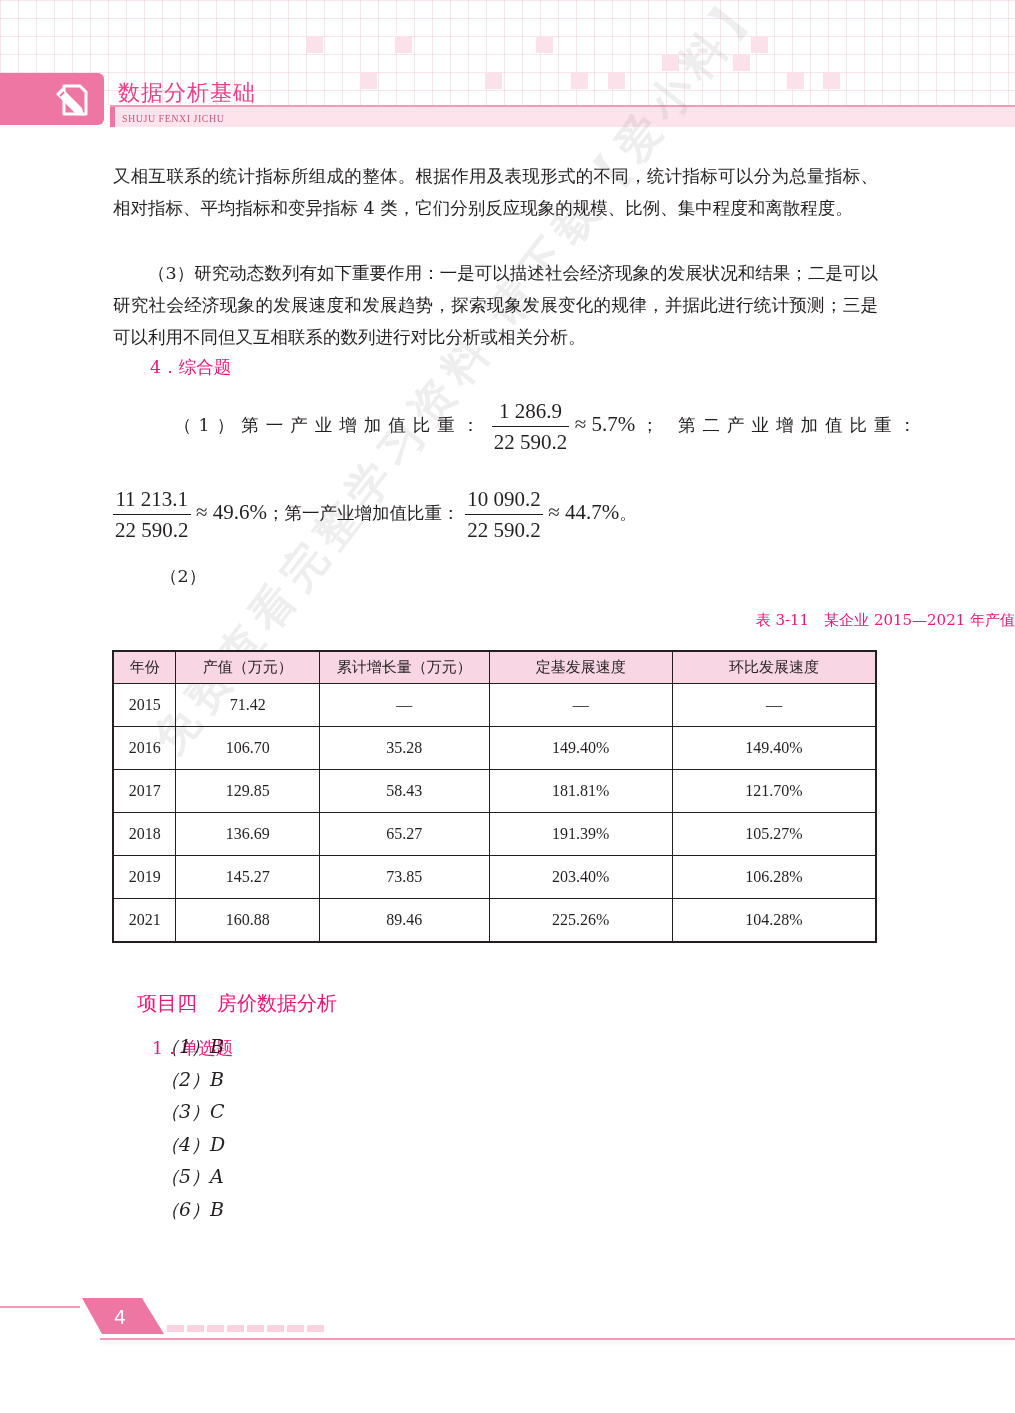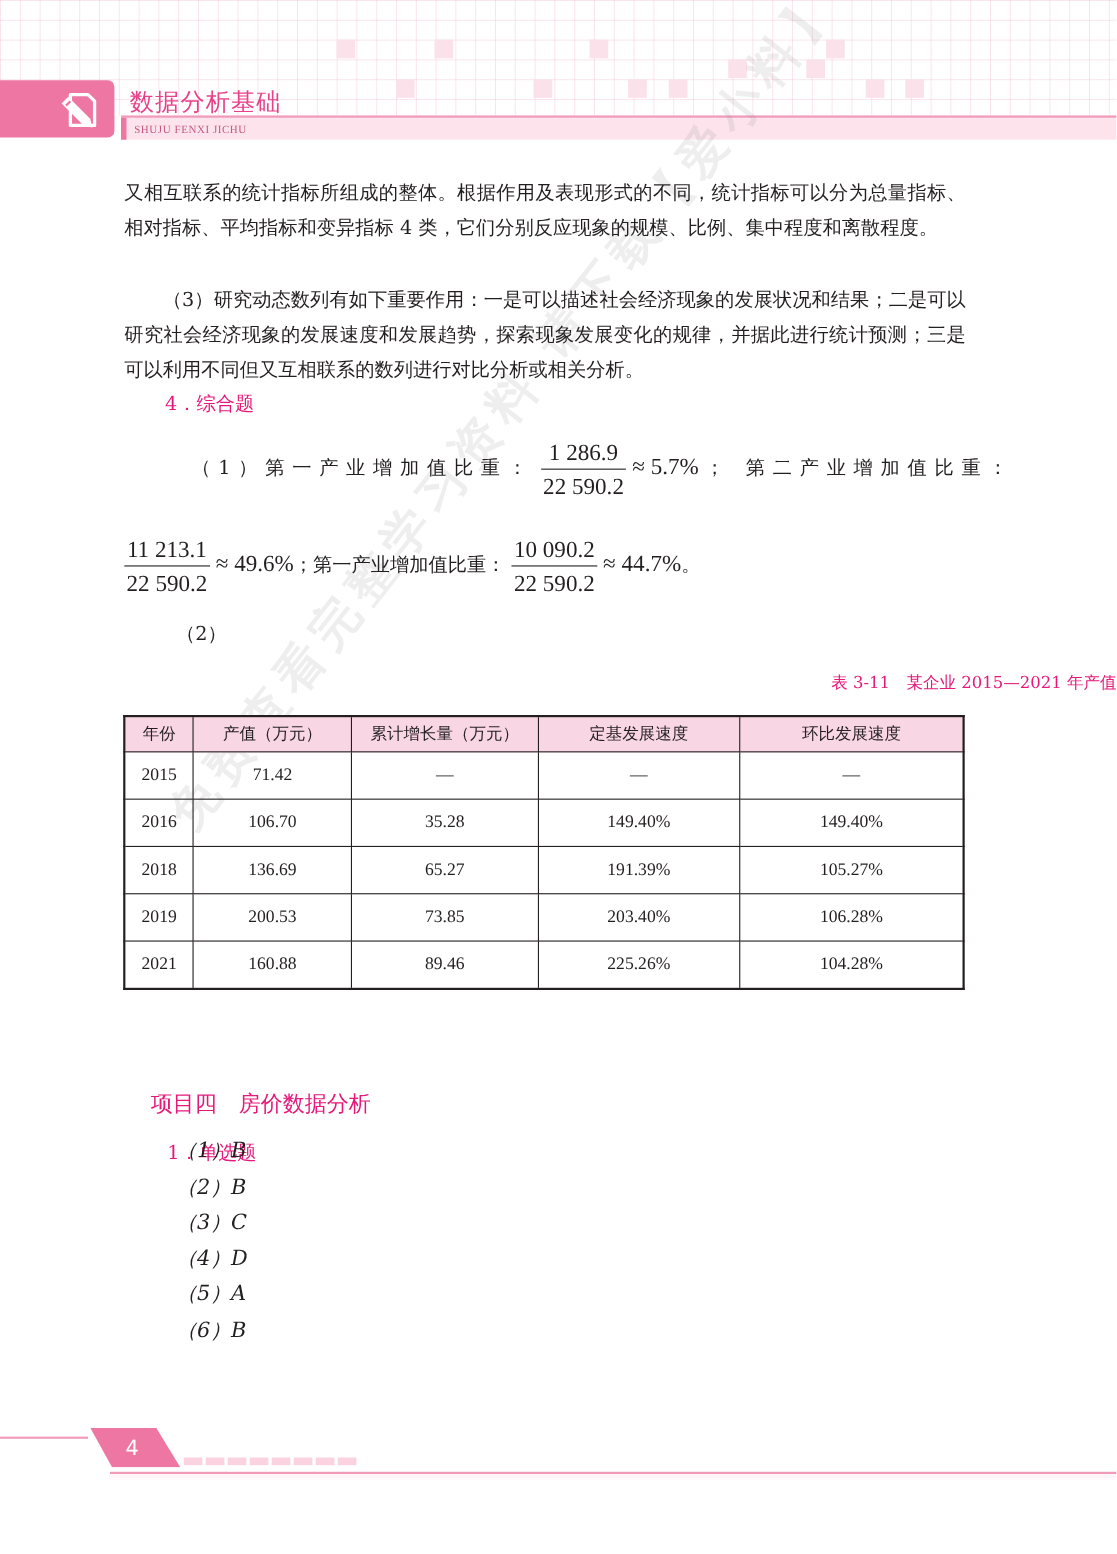--- a/index.html
+++ b/index.html
@@ -159,29 +159,36 @@
         <td>—</td>
       </tr>
     <tr>
         <td>2016</td>
         <td>106.70</td>
         <td>35.28</td>
         <td>149.40%</td>
         <td>149.40%</td>
       </tr>
     <tr>
+        <td>2017</td>
+        <td>129.85</td>
+        <td>58.43</td>
+        <td>181.81%</td>
+        <td>121.70%</td>
+      </tr>
+    <tr>
         <td>2018</td>
         <td>136.69</td>
         <td>65.27</td>
         <td>191.39%</td>
         <td>105.27%</td>
       </tr>
     <tr>
         <td>2019</td>
-        <td>200.53</td>
+        <td>145.27</td>
         <td>73.85</td>
         <td>203.40%</td>
         <td>106.28%</td>
       </tr>
     <tr>
         <td>2021</td>
         <td>160.88</td>
         <td>89.46</td>
         <td>225.26%</td>
         <td>104.28%</td>

